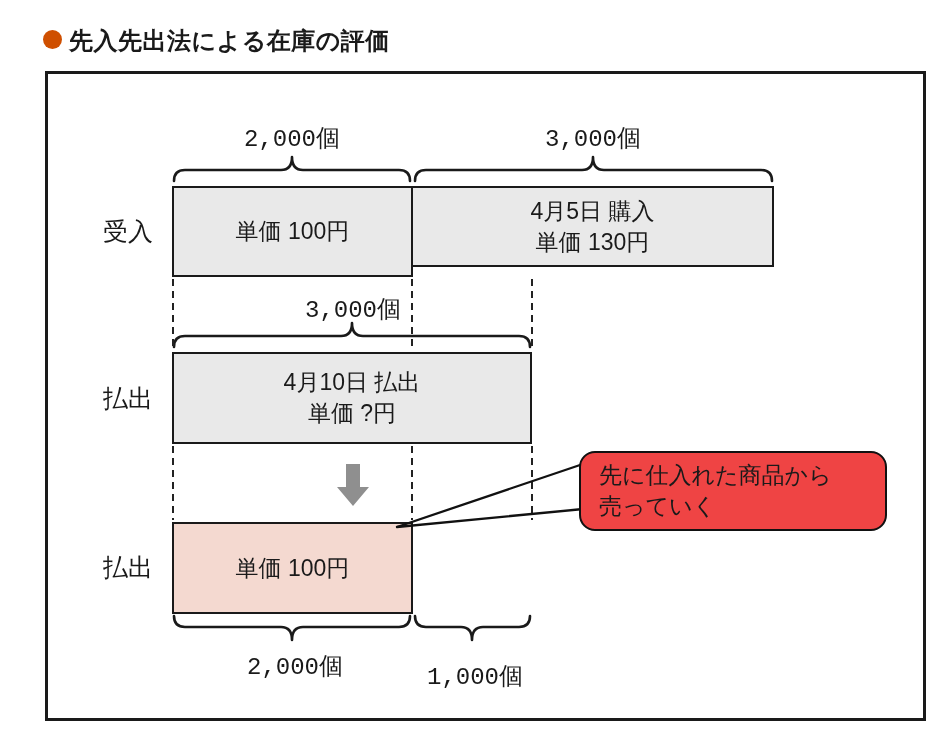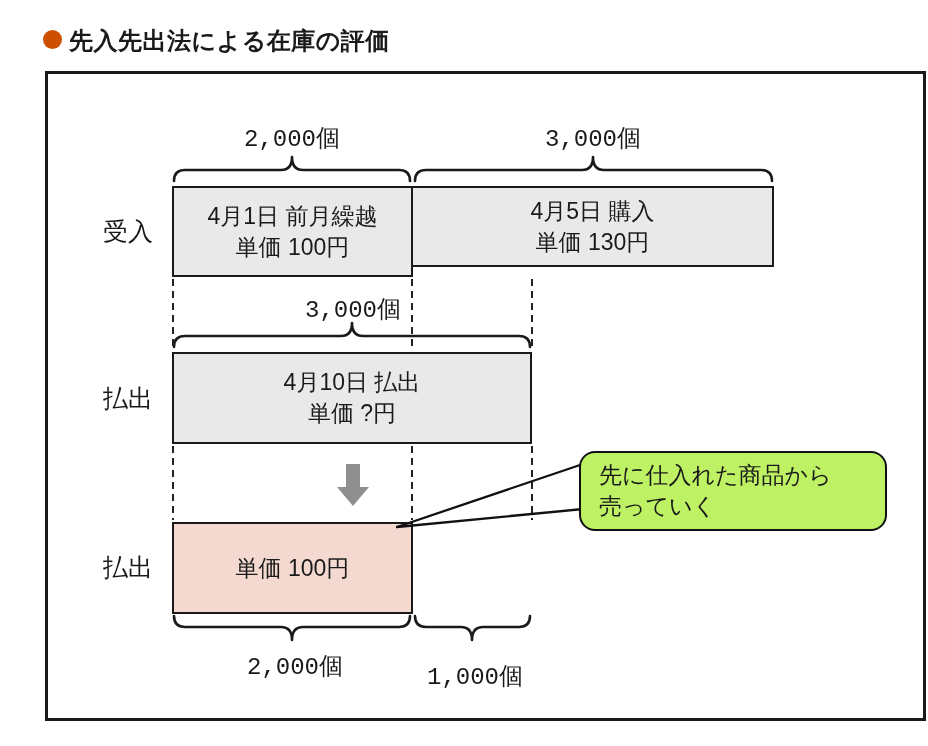--- a/index.html
+++ b/index.html
@@ -15,21 +15,21 @@
     display:flex;flex-direction:column;align-items:center;justify-content:center;
     font-size:23px;line-height:31px;text-align:center;white-space:nowrap;
   }
   .gray{background:#e9e9e9;}
   .pink{background:#f4d9d0;}
   .row-label{position:absolute;font-size:25px;white-space:nowrap;}
   .qty{position:absolute;width:160px;text-align:center;font-size:24px;white-space:nowrap;font-family:Liberation Mono, monospace;}
   .overlay{position:absolute;left:0;top:0;pointer-events:none;}
   .callout{
     position:absolute;left:556px;top:451px;width:308px;height:80px;box-sizing:border-box;
-    background:#bef264;border:2.6px solid #111;border-radius:16px;
+    background:#ef4444;border:2.6px solid #111;border-radius:16px;
     display:flex;flex-direction:column;justify-content:center;
     padding-left:18px;font-size:23px;line-height:31px;white-space:nowrap;
   }
 </style>
 </head>
 <body>
 
 <div class="page">
 
   <div class="title-bullet"></div>
@@ -41,21 +41,20 @@
   <div class="row-label" style="left:80px;top:382px;">払出</div>
   <div class="row-label" style="left:80px;top:551px;">払出</div>
 
   <div class="qty" style="left:189px;top:122px;">2,000個</div>
   <div class="qty" style="left:490px;top:122px;">3,000個</div>
   <div class="qty" style="left:250px;top:293px;">3,000個</div>
   <div class="qty" style="left:192px;top:650px;">2,000個</div>
   <div class="qty" style="left:372px;top:660px;">1,000個</div>
 
   <div class="dbox gray" style="left:149px;top:186px;width:241px;height:91px;">
-    <div>4月1日 前月繰越</div>
     <div>単価 100円</div>
   </div>
   <div class="dbox gray" style="left:388px;top:186px;width:363px;height:81px;">
     <div>4月5日 購入</div>
     <div>単価 130円</div>
   </div>
 
   <div class="dbox gray" style="left:149px;top:352px;width:360px;height:92px;">
     <div>4月10日 払出</div>
     <div>単価 ?円</div>

